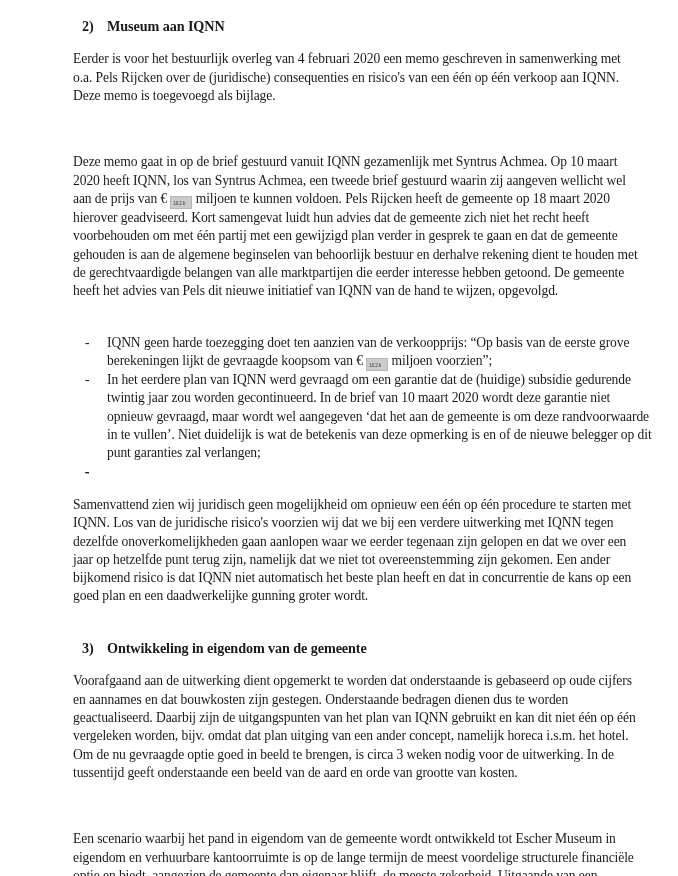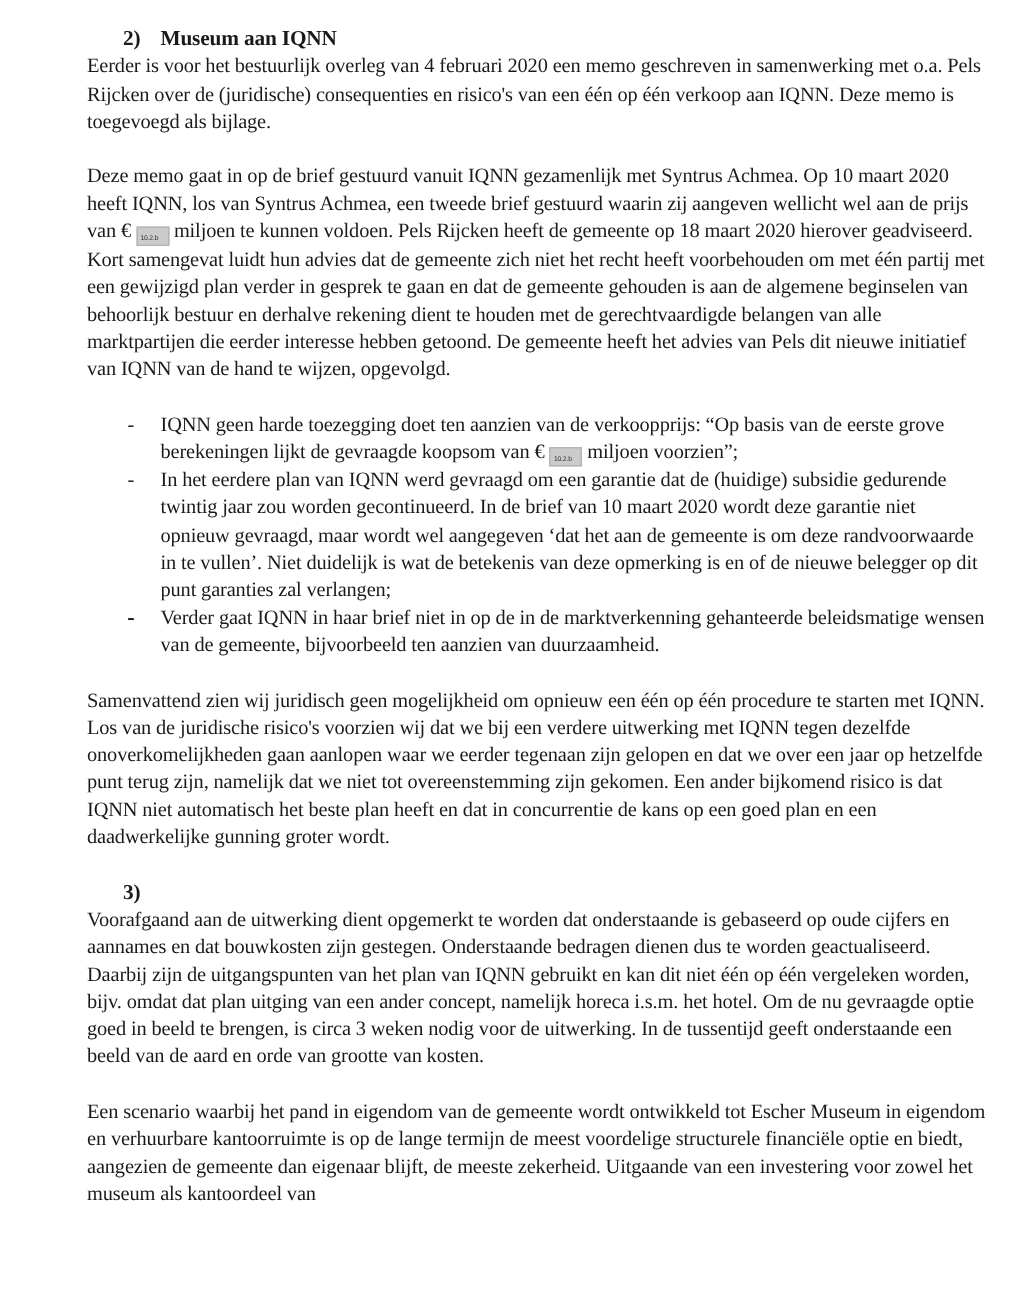--- a/index.html
+++ b/index.html
@@ -12,21 +12,21 @@
     position: absolute; left: 58px; top: 17px; width: 600px;
     font-family: "Liberation Serif", "DejaVu Serif", serif;
     font-size: 13.6px; line-height: 18.3px;
     letter-spacing: -0.1px;
   }
   .heading {
     font-weight: bold; font-size: 14.2px; position: relative;
     padding-left: 49px; height: 18.3px;
   }
   .heading .num { position: absolute; left: 24px; }
-  p { margin: 0; }
+  p { margin: 15px; }
   .gap { height: 18.3px; }
   ul.dash { list-style: none; margin: 0; padding: 0; }
   ul.dash li { position: relative; padding-left: 49px; }
   ul.dash li .dash-mark { position: absolute; left: 27px; }
   .redact {
     display: inline-block; background: #cbcbcb; border: 1px solid #b5b5b5;
     font-family: "Liberation Sans", "DejaVu Sans", sans-serif;
     font-size: 5.5px; line-height: 13px; height: 13px; vertical-align: -2px;
     color: #333; padding: 0 2px; box-sizing: border-box;
   }
@@ -59,30 +59,30 @@
       <span>In het eerdere plan van IQNN werd gevraagd om een garantie dat de (huidige) subsidie gedurende twintig jaar zou worden gecontinueerd. In de brief van 10 maart 2020 wordt deze garantie niet opnieuw gevraagd, maar wordt wel aangegeven ‘dat het aan de gemeente is om deze randvoorwaarde in te vullen’. Niet duidelijk is wat de betekenis van deze opmerking is en of de nieuwe belegger op dit punt garanties zal verlangen;</span>
     </li>
     <li>
       <span class="dash-mark">-</span>
     </li>
     <li>
       <span class="dash-mark">-</span>
     </li>
     <li>
       <span class="dash-mark">-</span>
-      <span>Verder gaat IQNN in haar brief niet in op de in de marktverkenning gehanteerde beleidsmatige wensen van de gemeente, bijvoorbeeld ten aanzien van duurzaamheid.</span>
     </li>
   </ul>
   <div class="gap"></div>
 
   <p>Samenvattend zien wij juridisch geen mogelijkheid om opnieuw een één op één procedure te starten met IQNN. Los van de juridische risico's voorzien wij dat we bij een verdere uitwerking met IQNN tegen dezelfde onoverkomelijkheden gaan aanlopen waar we eerder tegenaan zijn gelopen en dat we over een jaar op hetzelfde punt terug zijn, namelijk dat we niet tot overeenstemming zijn gekomen. Een ander bijkomend risico is dat IQNN niet automatisch het beste plan heeft en dat in concurrentie de kans op een goed plan en een daadwerkelijke gunning groter wordt.</p>
   <div class="gap"></div>
 
   <div class="heading">
     <span class="num">3)</span>
+    <span>Ontwikkeling in eigendom van de gemeente</span>
   </div>
   <p>Voorafgaand aan de uitwerking dient opgemerkt te worden dat onderstaande is gebaseerd op oude cijfers en aannames en dat bouwkosten zijn gestegen. Onderstaande bedragen dienen dus te worden geactualiseerd.  Daarbij zijn de uitgangspunten van het plan van IQNN gebruikt en kan dit niet één op één vergeleken worden, bijv. omdat dat plan uitging van een ander concept, namelijk horeca i.s.m. het hotel. Om de  nu gevraagde optie goed in beeld te brengen, is circa 3 weken nodig voor de uitwerking. In de tussentijd geeft onderstaande een beeld van de aard en orde van grootte van kosten.</p>
   <div class="gap"></div>
 
   <p>
     <span>Een scenario waarbij het pand in eigendom van de gemeente wordt ontwikkeld tot Escher Museum in eigendom en verhuurbare kantoorruimte is op de lange termijn de meest voordelige structurele financiële optie en biedt, aangezien de gemeente dan eigenaar blijft, de meeste zekerheid. Uitgaande van een investering voor zowel het museum als kantoordeel van</span>
   </p>
 
 </div>
 

